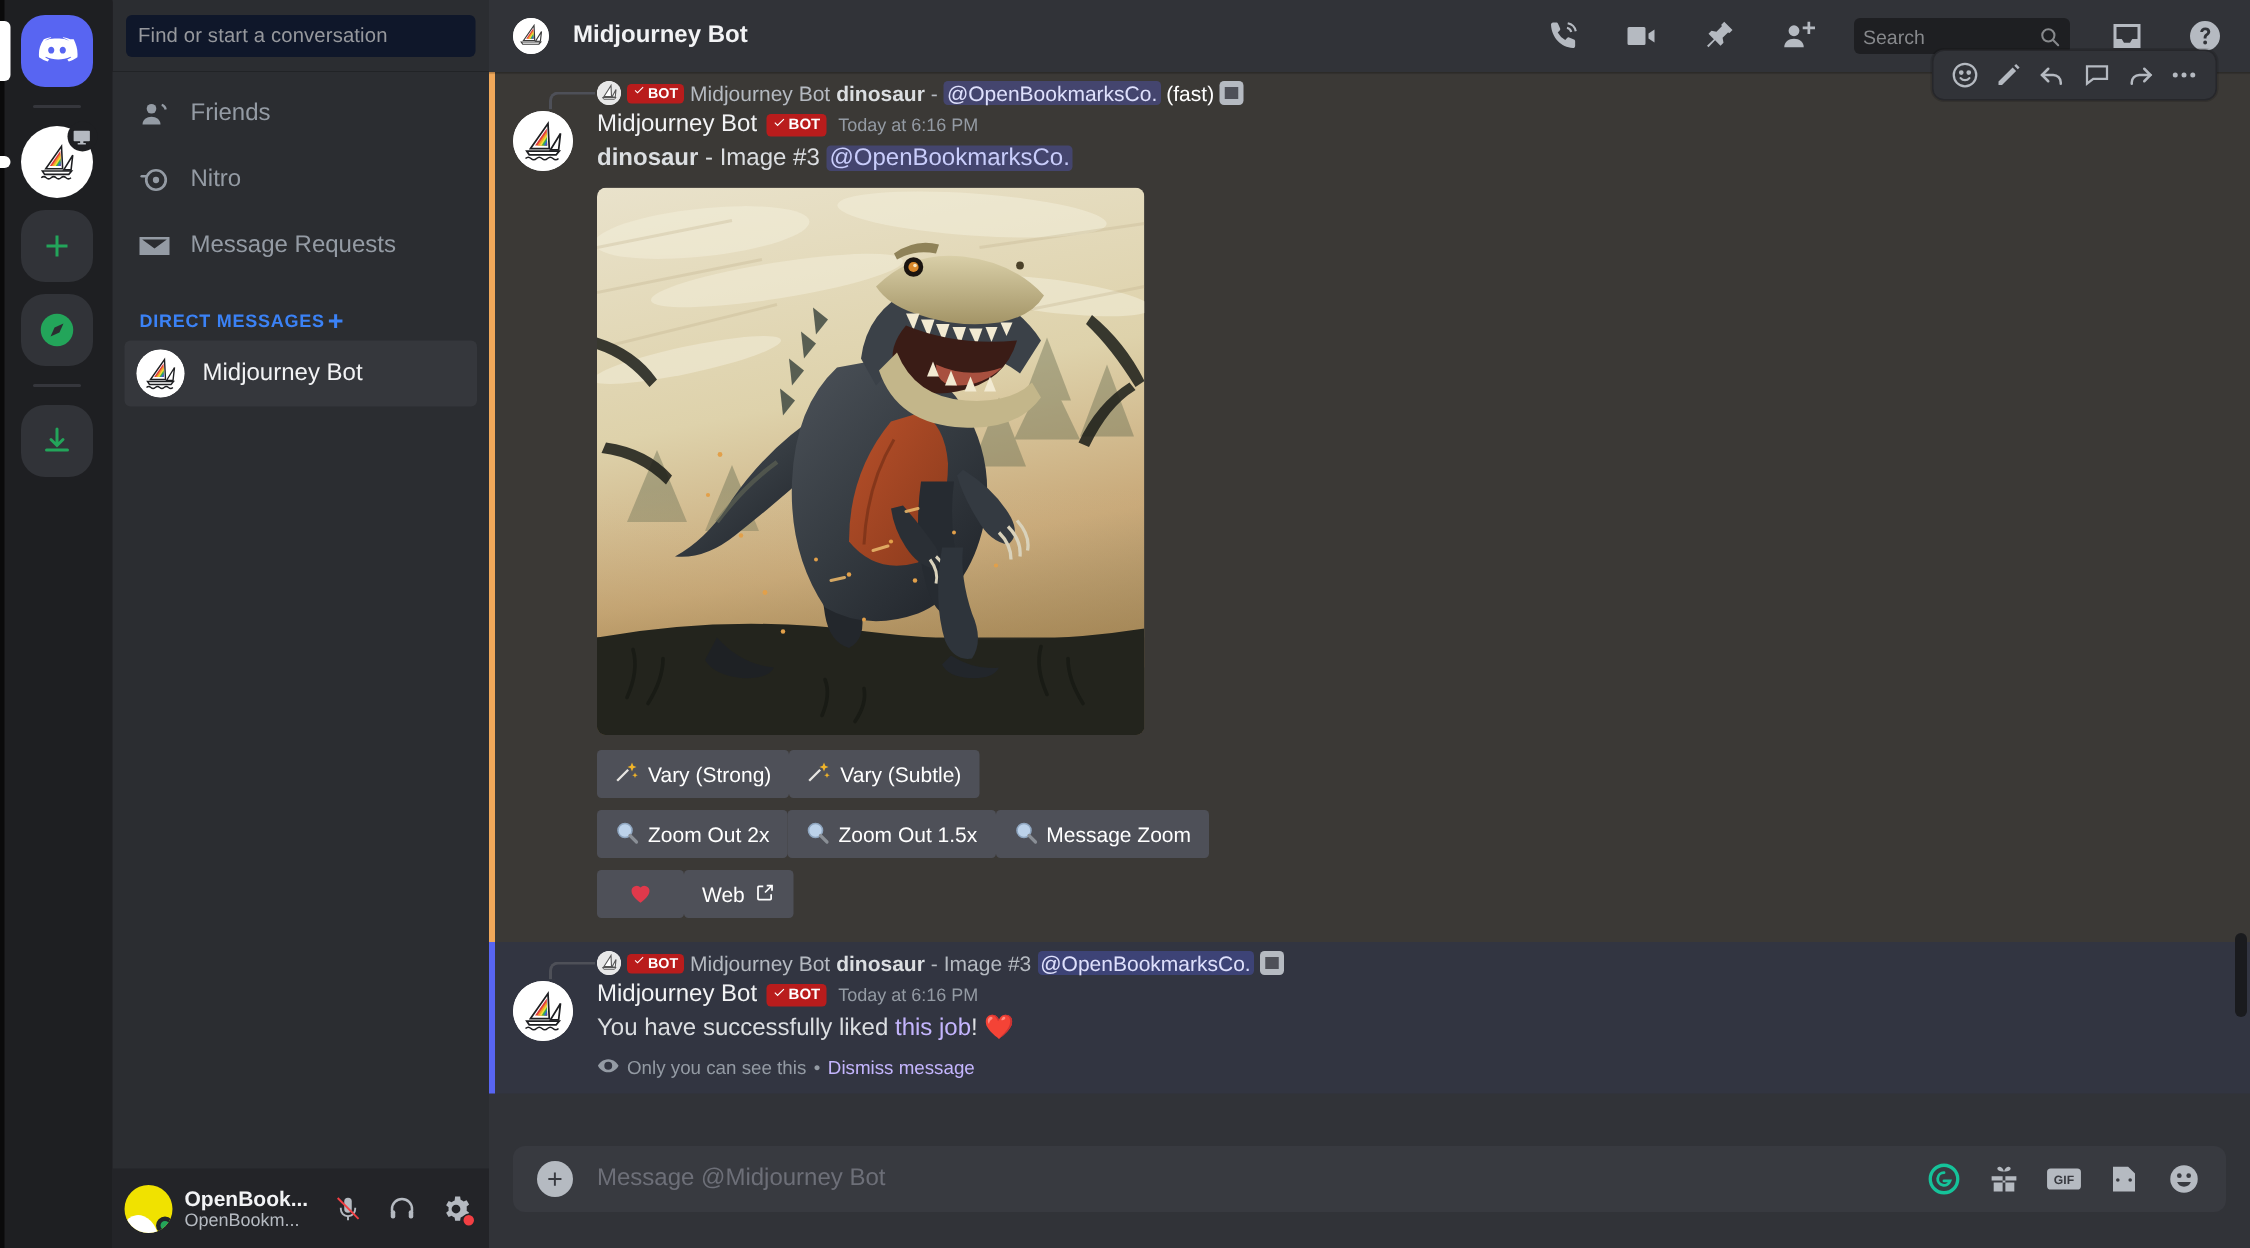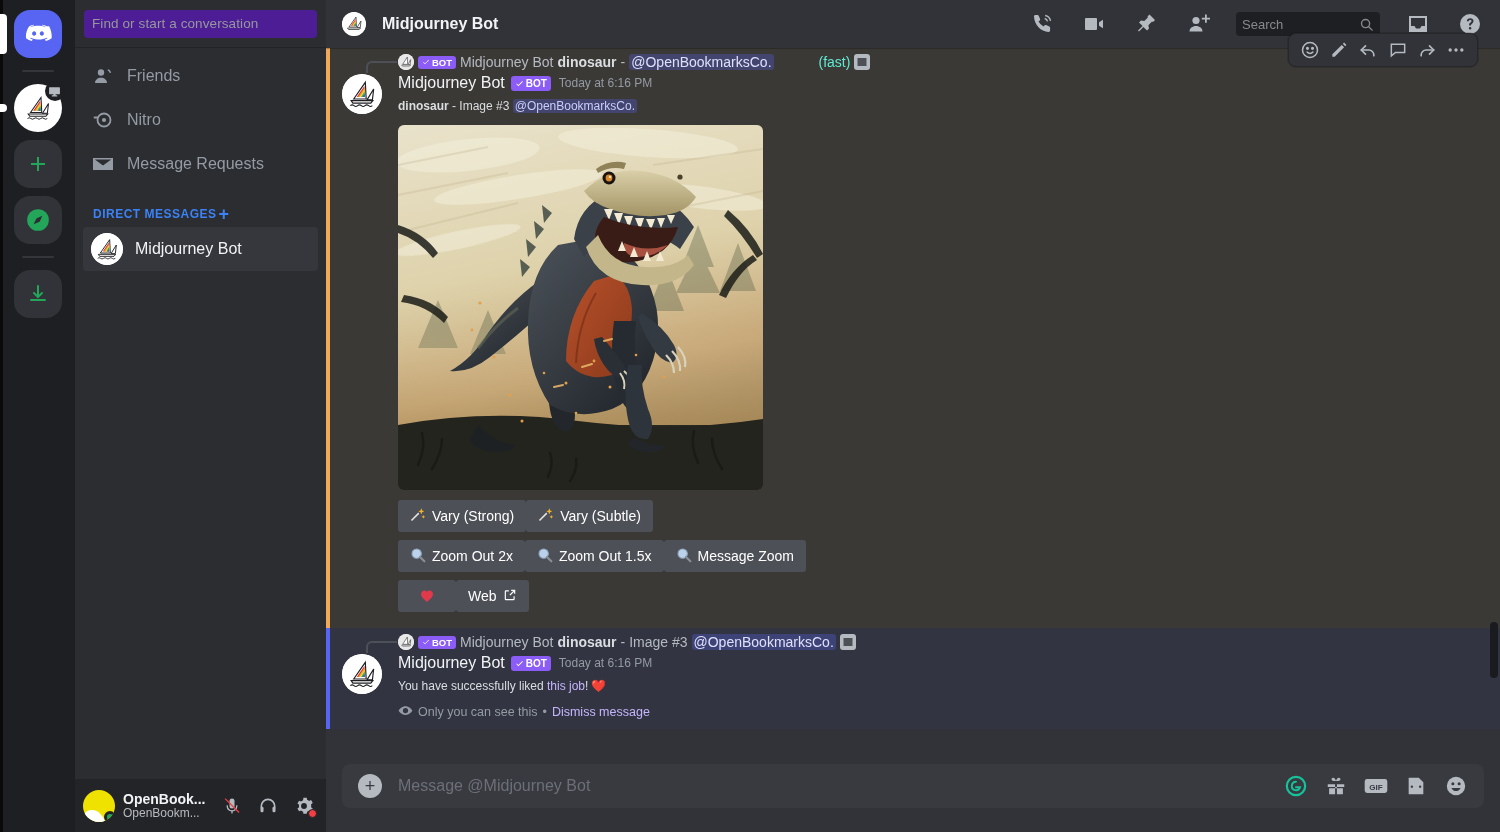--- a/index.html
+++ b/index.html
@@ -35,21 +35,21 @@
     position: absolute; right: -3px; top: -3px; width: 20px; height: 20px;
     border-radius: 50%; background: #1e1f22;
     display: flex; align-items: center; justify-content: center;
   }
 
   
   .dmbar { width: 251px; height: 832px; background: #2b2d31; flex: none; display: flex; flex-direction: column; }
   .dm-search-wrap { height: 47px; display: flex; align-items: center; padding: 0 9px;
     box-shadow: 0 1px 0 rgba(0,0,0,.22); flex: none; }
   .dm-search {
-    width: 100%; height: 28px; background: #4c1d95; border-radius: 4px;
+    width: 100%; height: 28px; background: #0f172a; border-radius: 4px;
     color: #96989d; font-size: 13.5px; display: flex; align-items: center;
     padding: 0 8px; cursor: pointer; letter-spacing: .1px;
   }
   .dm-list { flex: 1; padding: 8px; overflow: hidden; }
   .dm-nav {
     height: 42px; border-radius: 4px; display: flex; align-items: center;
     padding: 0 8px; gap: 12px; color: #949ba4; font-size: 16px; cursor: pointer;
     margin-bottom: 2px;
   }
   .dm-nav .ic { width: 24px; height: 24px; display: flex; align-items: center; justify-content: center; flex: none; }
@@ -125,40 +125,40 @@
 
   .replyline { display: flex; align-items: center; gap: 4px; padding: 4px 0 2px 72px;
     position: relative; color: #b5bac1; font-size: 14px; height: 22px; }
   .replyline .spine {
     position: absolute; left: 40px; top: 11px; width: 31px; height: 12px;
     border-left: 2px solid #4e5058; border-top: 2px solid #4e5058; border-top-left-radius: 6px;
   }
   .replyline .ravatar { width: 16px; height: 16px; border-radius: 50%; background: #fff; flex: none;
     display:flex; align-items:center; justify-content:center; overflow: hidden; }
   .botbadge {
-    background: #8b5cf6; color: #fff; border-radius: 3px; font-size: 10px; font-weight: 600;
-    padding: 1px 4px; display: inline-flex; align-items: center; gap: 2px; line-height: 13px;
+    background: #b91c1c; color: #fff; border-radius: 3px; font-size: 10px; font-weight: 600;
+    padding: 1px 4px; display: inline-flex; align-items: flex-start; gap: 2px; line-height: 13px;
     vertical-align: middle;
   }
   .botbadge.small { font-size: 9.5px; padding: 0 4px; }
   .rname { color: #b5bac1; }
   .bold { font-weight: bold; color: #dbdee1; }
   .mention { background: rgba(88,101,242,.3); color: #c9cdfb; border-radius: 3px; padding: 0 2px; cursor: pointer; }
   .mention.hdr { color: #dee0fc; }
-  .fast { color: #5eead4; margin-left: 41px; }
+  .fast { color: #ffffff; }
   .attico { display:inline-flex; width:16px; height:16px; background:#b5bac1; border-radius:3px;
     align-items:center; justify-content:center; vertical-align: middle; }
 
   .msgbody { position: relative; padding-left: 72px; }
   .mavatar { position: absolute; left: 16px; top: 2px; width: 40px; height: 40px; border-radius: 50%;
     background: #fff; display:flex; align-items:center; justify-content:center; overflow:hidden; cursor:pointer;}
   .mhead { display: flex; align-items: center; gap: 6px; line-height: 22px; }
   .mauthor { color: #f2f3f5; font-size: 16px; font-weight: 500; cursor: pointer; }
   .mtime { color: #949ba4; font-size: 12px; margin-left: 2px; }
-  .mtext { color: #dbdee1; font-size: 12px; line-height: 22px; padding-top: 1px; }
+  .mtext { color: #dbdee1; font-size: 16px; line-height: 22px; padding-top: 1px; }
   .link { color: #c4b5fd; cursor: pointer; }
 
   .mjimg { width: 365px; height: 365px; border-radius: 6px; margin-top: 8px; overflow: hidden;
     display: block; cursor: pointer; }
 
   .btnrows { margin-top: 10px; }
   .btnrow { display: flex; gap: 0; margin-bottom: 8px; }
   .dbtn {
     background: #4e5058; color: #fff; border: none; border-radius: 3px;
     height: 32px; padding: 0 12px; font-size: 14px; font-weight: 500;

